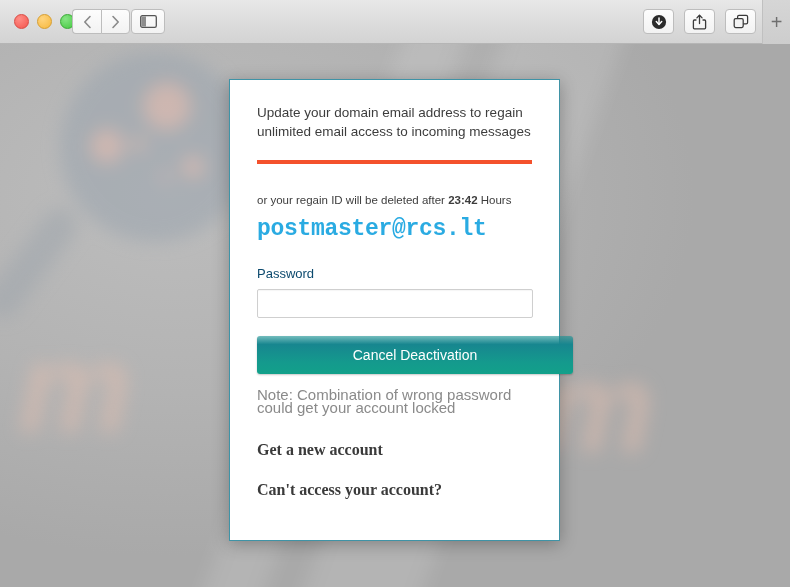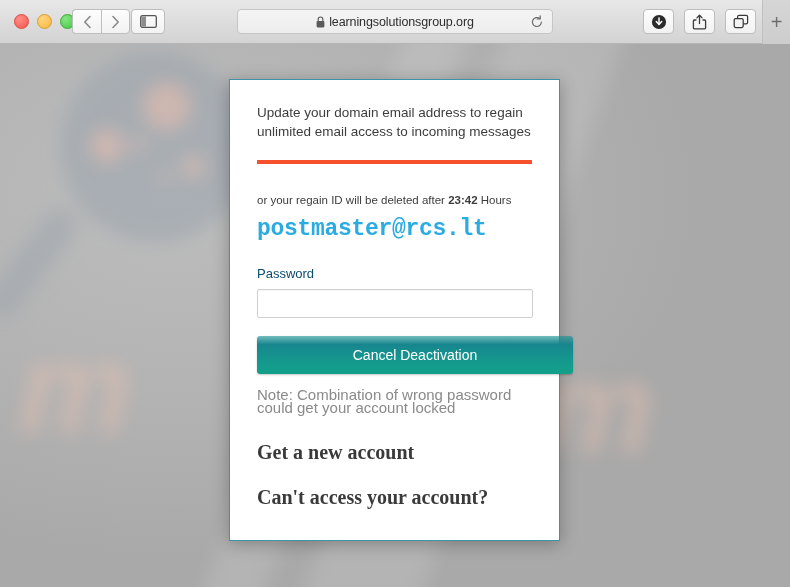--- a/index.html
+++ b/index.html
@@ -302,21 +302,21 @@
     font-size: 15px;
     line-height: 13px;
     color: #8a8a8a;
     max-width: 272px;
   }
 
   .bottom-link {
     display: block;
     margin-top: 22px;
     font-family: "Liberation Serif", serif;
-    font-size: 20px;
+    font-size: 16px;
     font-weight: 700;
     color: #3a3a3a;
     text-decoration: none;
   }
   #link-new-account { margin-top: 27px; }
 </style>
 </head>
 <body>
 
 <div id="window">
@@ -341,35 +341,20 @@
       </svg>
     </div>
 
     <div class="chrome-btn" id="btn-sidebar">
       <svg width="17" height="13" viewBox="0 0 17 13">
         <rect x="0.7" y="0.7" width="15.6" height="11.6" rx="1.6" fill="none" stroke="#555" stroke-width="1.3"></rect>
         <rect x="1.4" y="1.4" width="4.6" height="10.2" fill="#8d8d8d"></rect>
       </svg>
     </div>
 
-    <div id="urlbar">
-      <div id="url-inner">
-        <svg id="lock-icon" width="9" height="12" viewBox="0 0 9 12">
-          <path d="M2.2 5V3.3a2.3 2.3 0 0 1 4.6 0V5" fill="none" stroke="#5a5a5a" stroke-width="1.15"></path>
-          <rect x="0.6" y="4.9" width="7.8" height="6.5" rx="1.1" fill="#5a5a5a"></rect>
-        </svg>
-        <span id="url-text">learningsolutionsgroup.org</span>
-      </div>
-      <div id="reload-btn">
-        <svg width="14" height="14" viewBox="0 0 14 14">
-          <path d="M11.4 7a4.5 4.5 0 1 1-1.6-3.45" fill="none" stroke="#6b6b6b" stroke-width="1.2" stroke-linecap="round"></path>
-          <polyline points="10.2,0.9 10.2,3.9 7.2,3.9" fill="none" stroke="#6b6b6b" stroke-width="1.2" stroke-linecap="round" stroke-linejoin="round"></polyline>
-        </svg>
-      </div>
-    </div>
 
     <div class="chrome-btn" id="btn-download">
       <svg width="16" height="16" viewBox="0 0 16 16">
         <circle cx="8" cy="8" r="7.1" fill="#2b2b2b"></circle>
         <path d="M8 3.9v6.1" stroke="#fff" stroke-width="1.5" stroke-linecap="round"></path>
         <polyline points="5.3,7.6 8,10.4 10.7,7.6" fill="none" stroke="#fff" stroke-width="1.5" stroke-linecap="round" stroke-linejoin="round"></polyline>
       </svg>
     </div>
 
     <div class="chrome-btn" id="btn-share">

